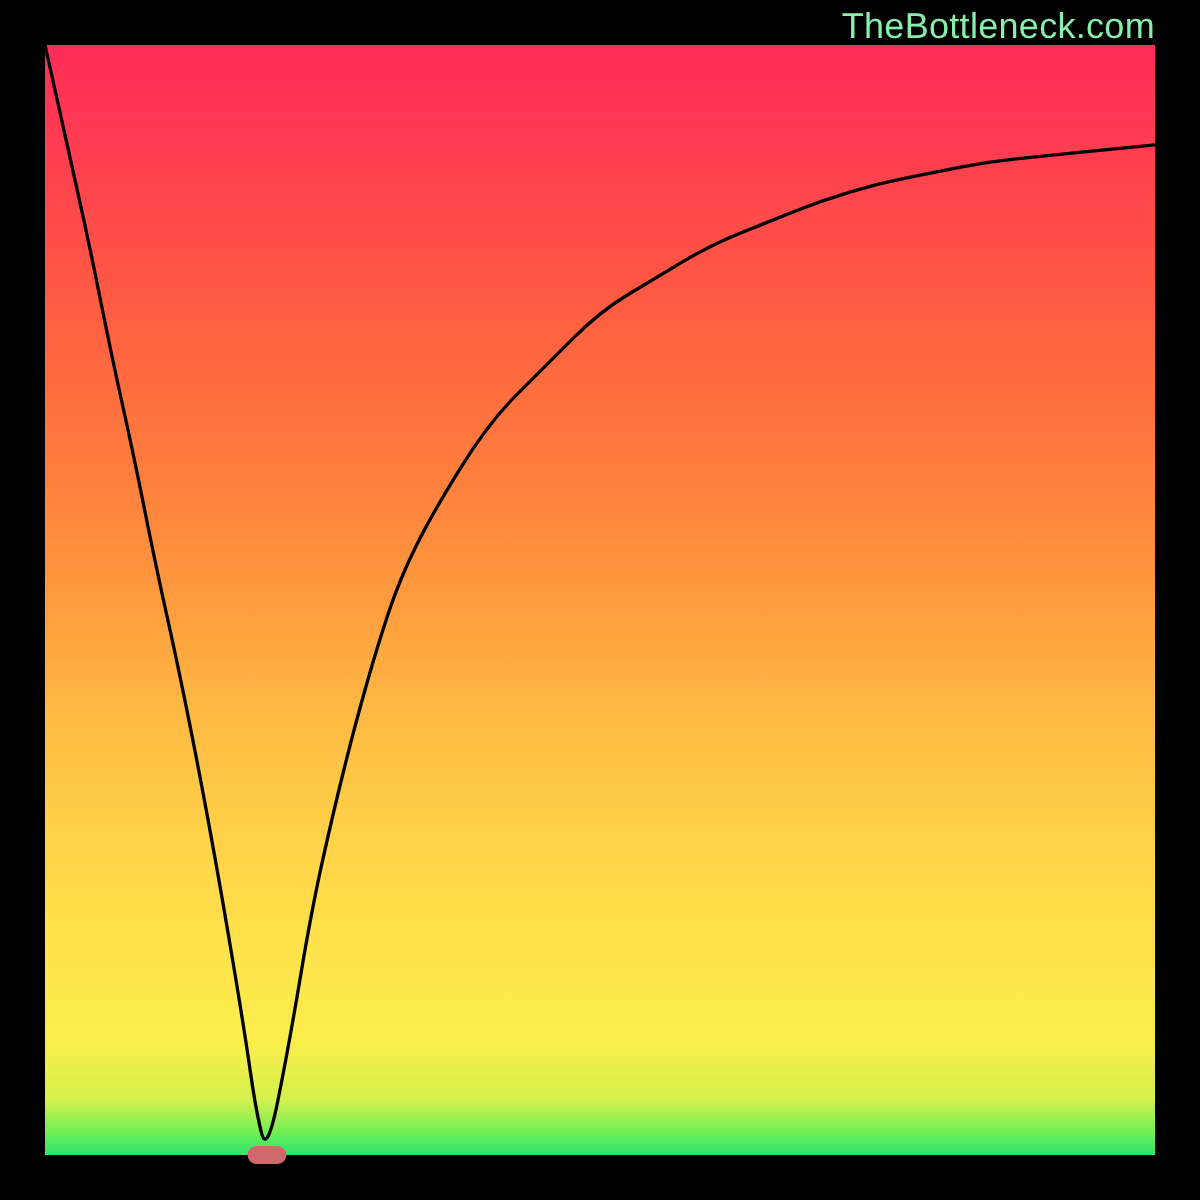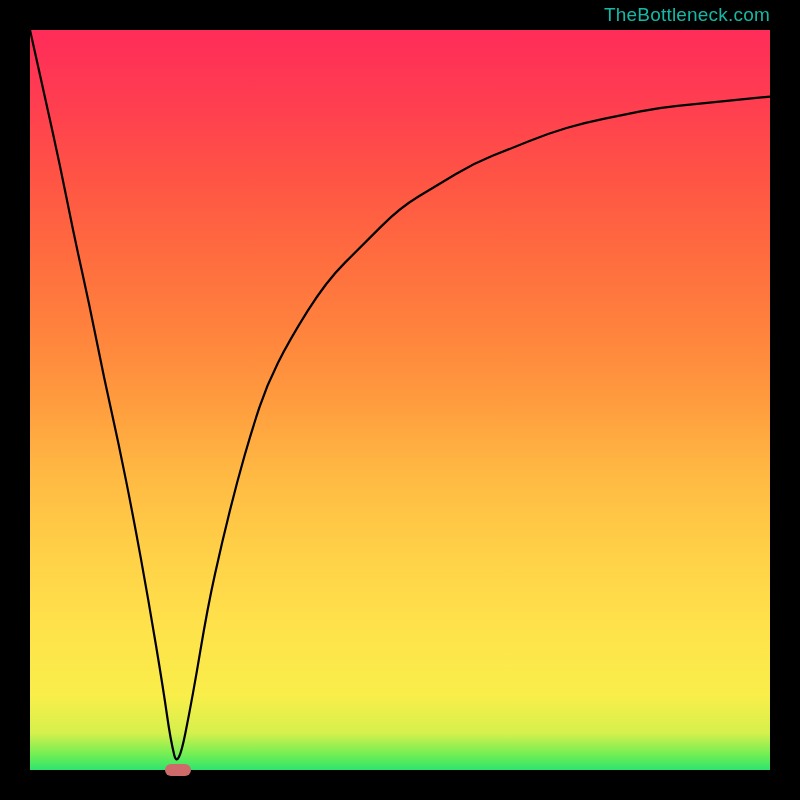--- a/index.html
+++ b/index.html
@@ -37,22 +37,22 @@
       #ff6b3f 70%,
       #ff5445 80%,
       #ff3e50 90%,
       #ff2c59 100%
     );
   }
   .watermark {
     position: absolute;
     top: 4px;
     right: 30px;
-    color: #14b8a6;
-    font-size: 19px;
+    color: #86efac;
+    font-size: 24px;
     font-weight: 400;
     letter-spacing: 0.2px;
   }
   svg.curve {
     position: absolute;
     left: 0;
     top: 0;
   }
   .marker {
     position: absolute;

